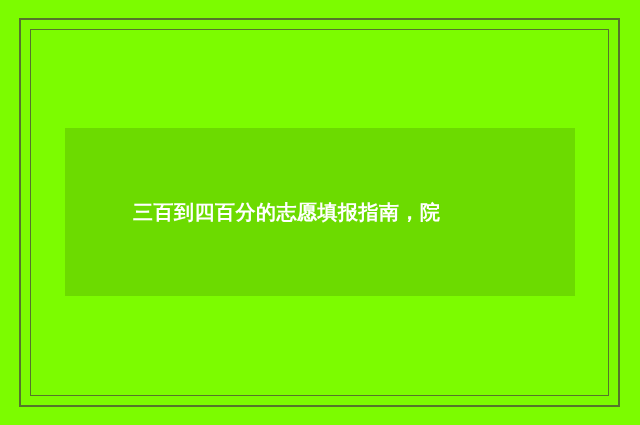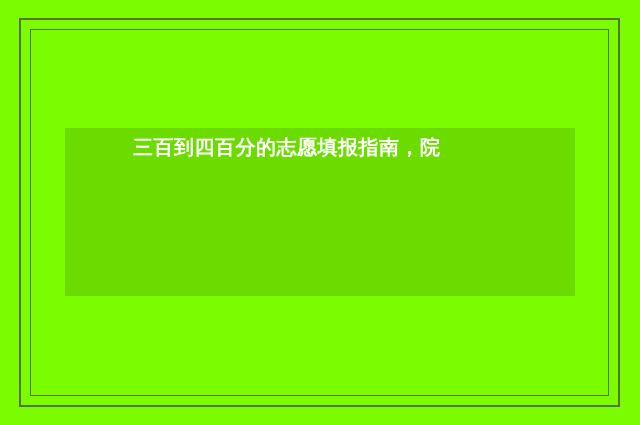--- a/index.html
+++ b/index.html
@@ -47,21 +47,21 @@
   
   .caption-panel {
     position: absolute;
     left: 65px;
     top: 128px;
     width: 510px;
     height: 168px;
     background: rgba(0, 0, 0, 0.13);
     display: flex;
     flex-direction: column;
-    justify-content: space-between;
+    justify-content: center;
     box-sizing: border-box;
     padding: 0 0 0 68px;
   }
 
   .caption-line {
     color: #FFFFFF;
     font-size: 20px;
     font-weight: bold;
     line-height: 38px;
     letter-spacing: 0.5px;

